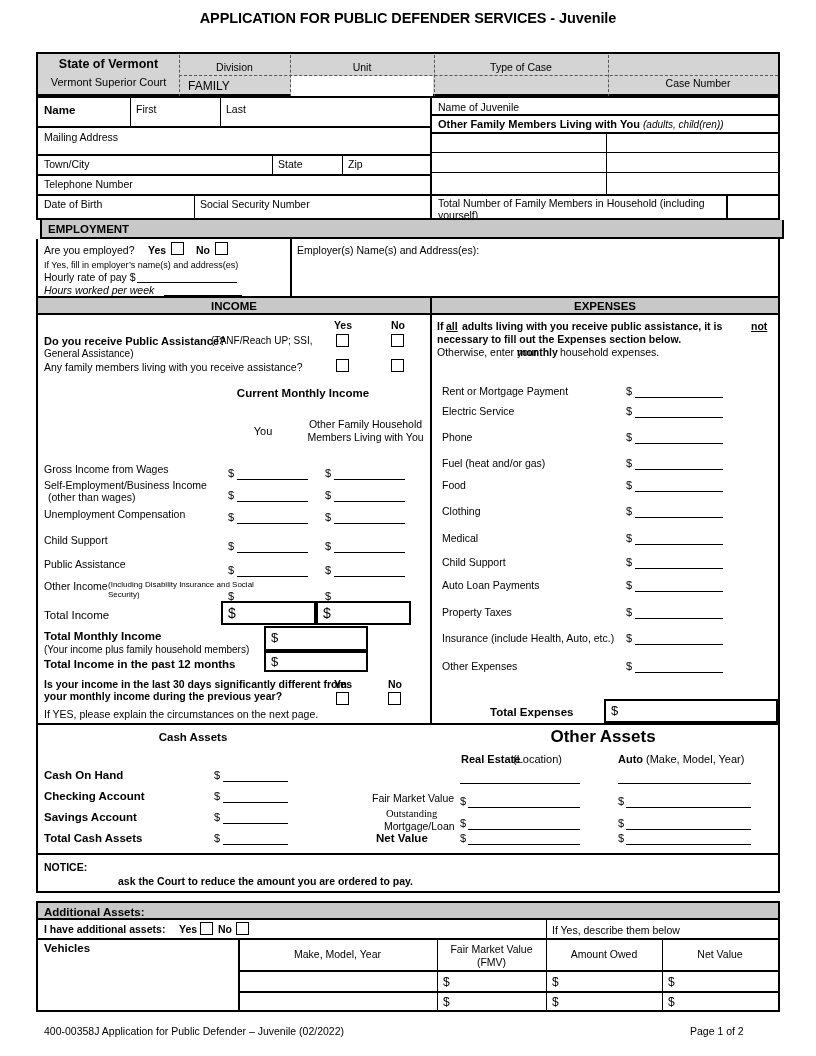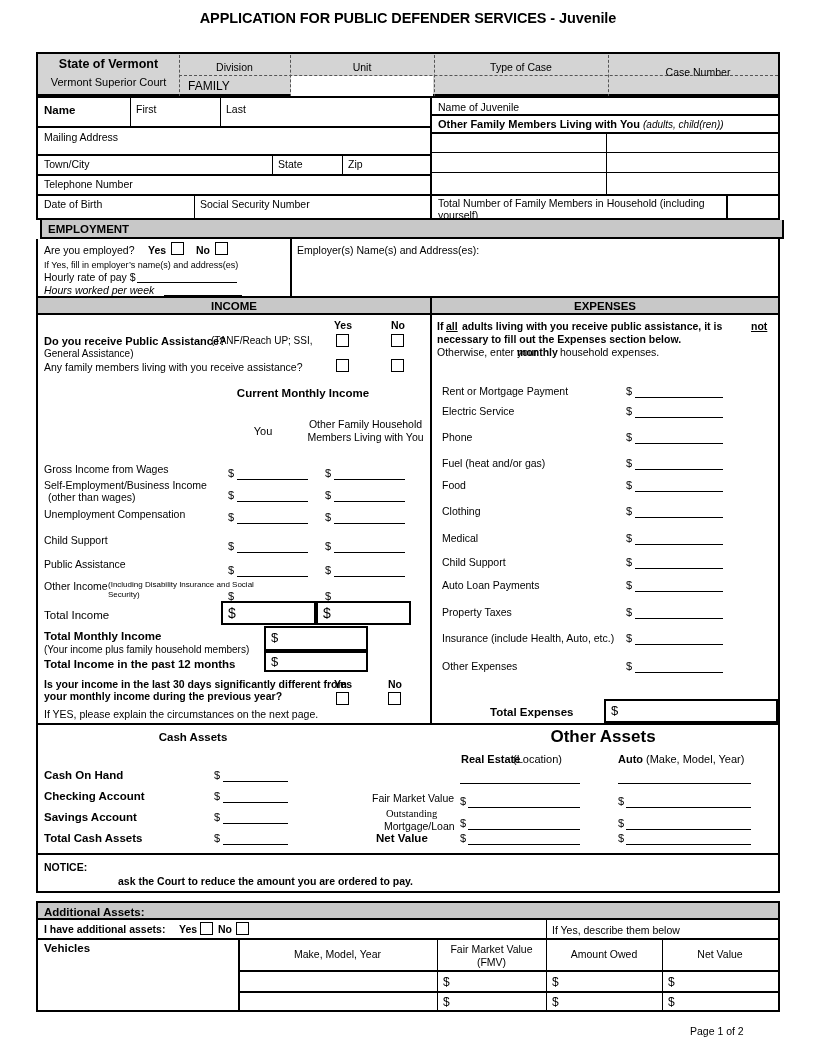--- a/index.html
+++ b/index.html
@@ -71,21 +71,21 @@
 
     <div class="lbl ctr" style="left:141px; top:7px; width:111px;">Division</div>
     <div class="lbl" style="left:150px; top:26px; width:100px; font-size:12px;">FAMILY</div>
 
     <div class="lbl ctr" style="left:252px; top:7px; width:144px;">Unit</div>
     <div style="position:absolute; left:253px; top:22px; width:142px; height:21px; background:#ffffff;"></div>
 
     <div class="lbl ctr" style="left:396px; top:7px; width:174px;">Type of Case</div>
     <div class="lbl ctr" style="left:396px; top:26px; width:174px;"></div>
 
-    <div class="lbl ctr" style="left:570px; top:12px; width:148px;padding-left:32px;">Case Number</div>
+    <div class="lbl ctr" style="left:570px; top:23px; width:148px;padding-left:32px;">Case Number</div>
     <div class="lbl ctr" style="left:570px; top:26px; width:170px;"></div>
   </div>
 
   <div class="blk" style="left:36px; top:96px; width:744px; height:124px;">
 
     <div class="vline2" style="left:392px; top:0px; height:120px;"></div>
 
     <div class="vline" style="left:92px; top:0px; height:28px;"></div>
     <div class="vline" style="left:182px; top:0px; height:28px;"></div>
     <div class="hline2" style="left:0px; top:28px; width:392px;"></div>
@@ -407,15 +407,16 @@
       <div class="lbl" style="left:630px; top:56px; font-size:12px;">$</div>
     </div>
     <div>
       <div class="lbl" style="left:206px; top:76px;"></div>
       <div class="lbl" style="left:405px; top:76px; font-size:12px;">$</div>
       <div class="lbl" style="left:514px; top:76px; font-size:12px;">$</div>
       <div class="lbl" style="left:630px; top:76px; font-size:12px;">$</div>
     </div>
   </div>
 
+  <div class="footer" style="left:44px; top:1025px;">400-00358J   Application for Public Defender – Juvenile (02/2022)</div>
   <div class="footer" style="left:690px; top:1025px;">Page 1 of 2</div>
 
 </div>
 
 </body></html>

